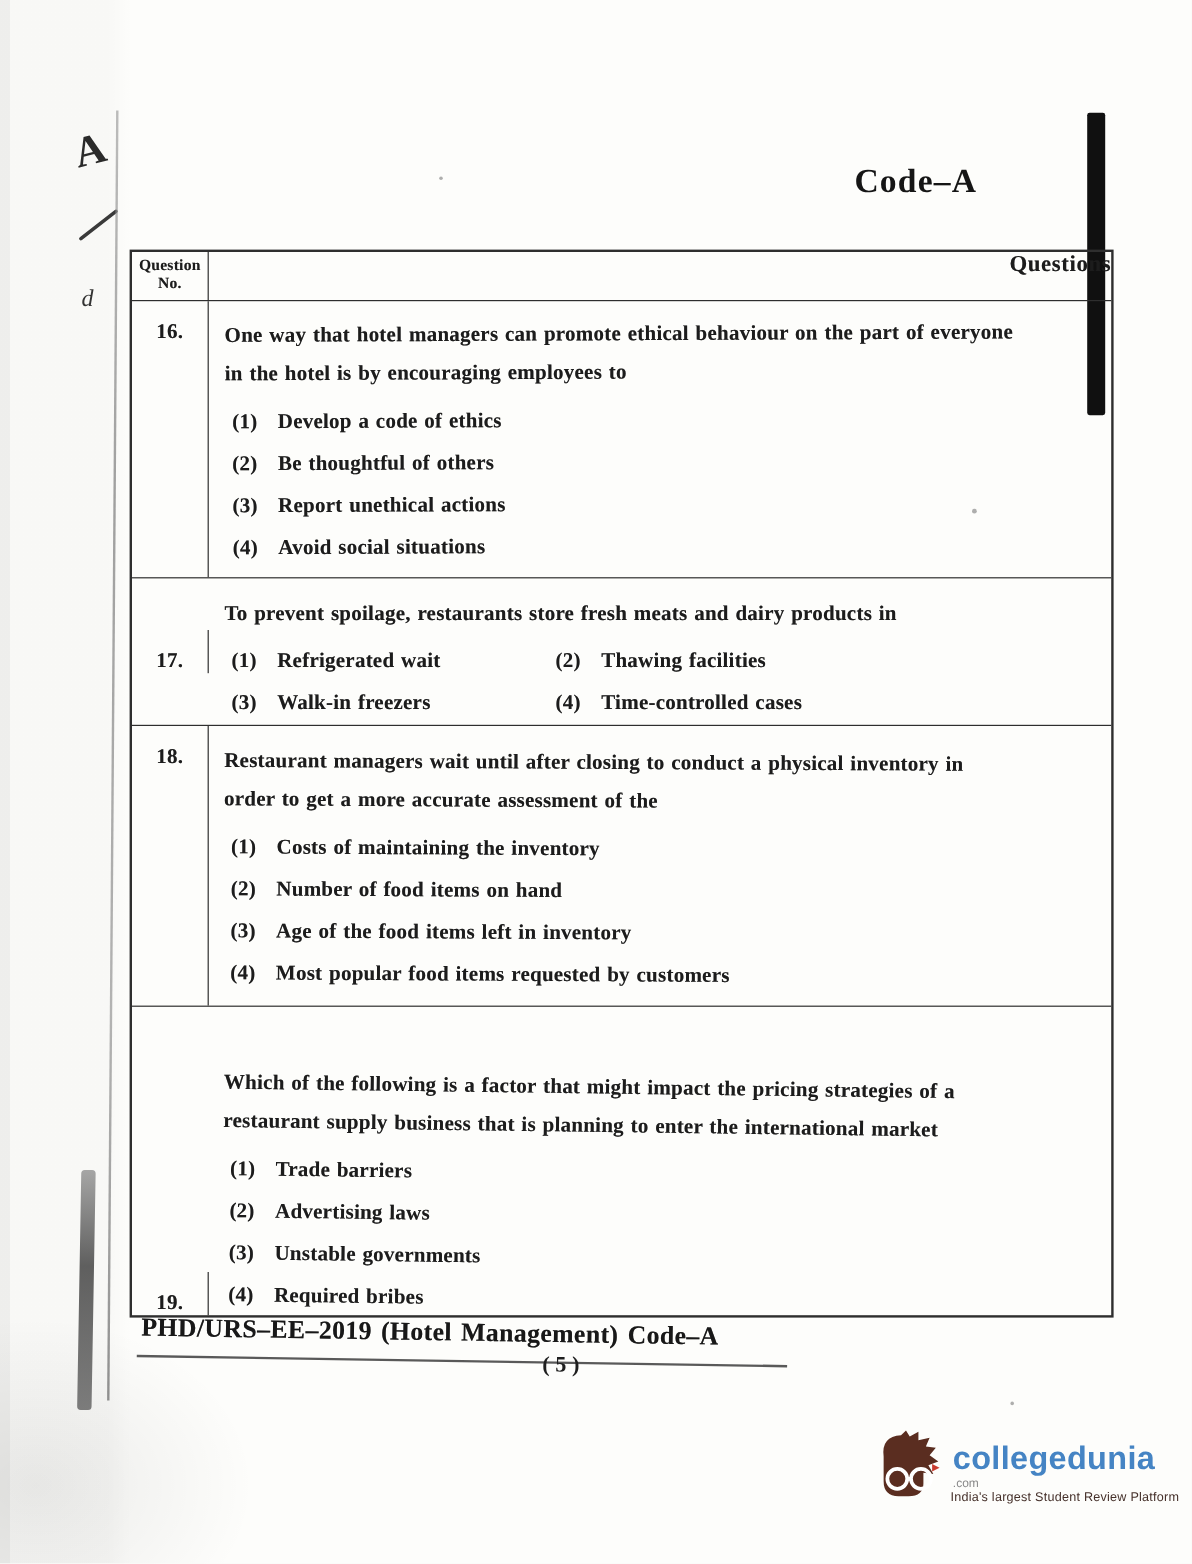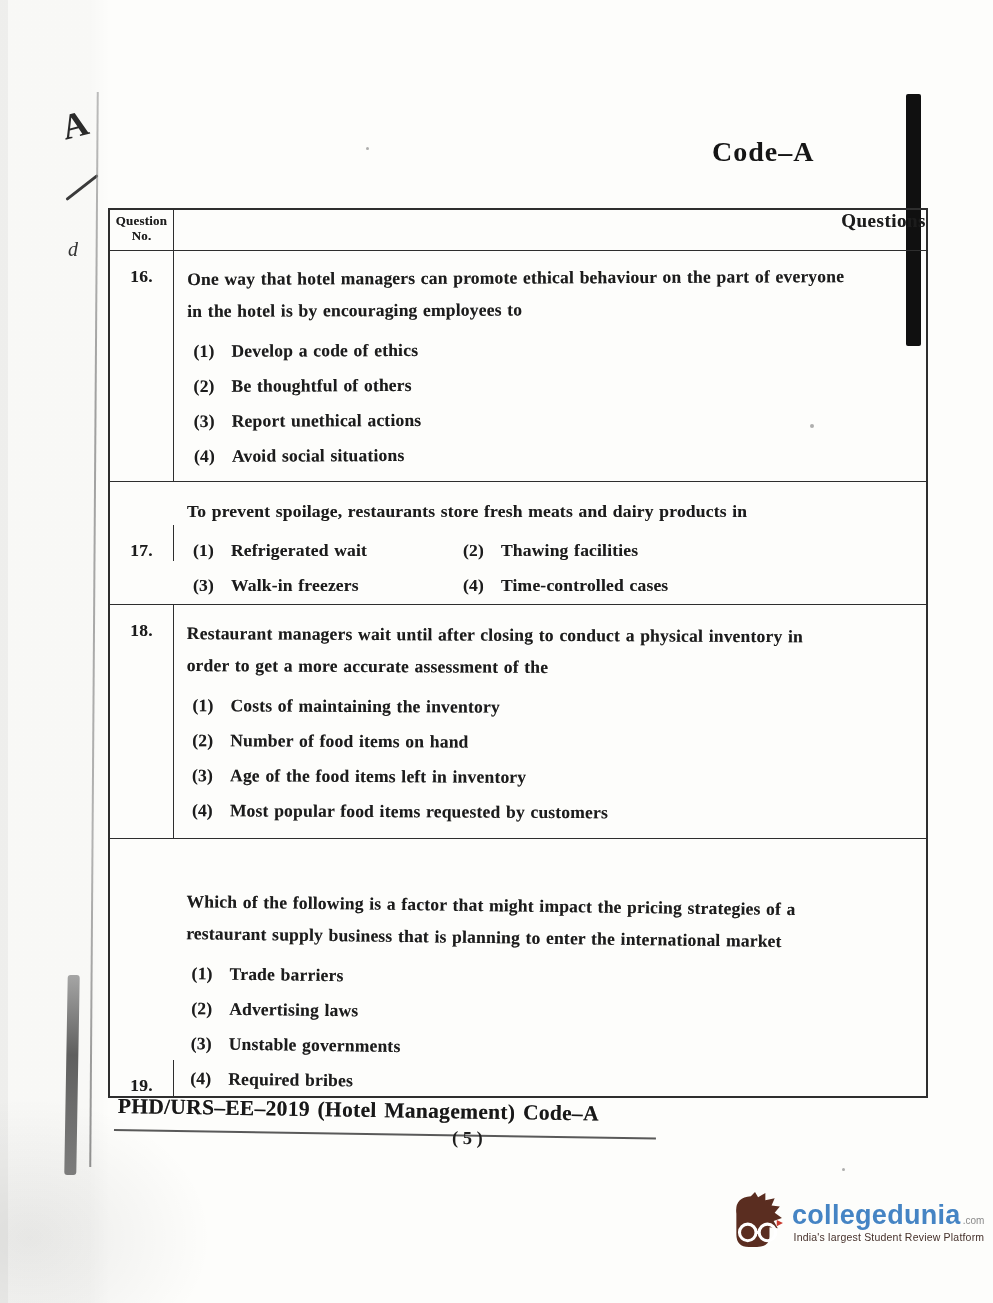--- a/index.html
+++ b/index.html
@@ -142,21 +142,21 @@
   }
 
   
   .logo {
     position: absolute; left: 726px; top: 1190px;
     display: flex; align-items: flex-start; gap: 8px;
     font-family: "Liberation Sans", sans-serif;
   }
   .logo .mascot { width: 58px; height: 62px; flex: none; }
   .logo-textblock { padding-top: 10px; }
-  .brand-line { display: flex; align-items: baseline; }
+  .brand-line { display: flex; align-items: baseline; flex-direction: column; }
   .brand {
     font-size: 27px; font-weight: 700; letter-spacing: 0.3px;
     color: #4584c4;
   }
   .brand-suffix { font-size: 10px; color: #8a8a8a; margin-left: 2px; }
   .tagline {
     font-size: 10.5px; color: #45302a; margin-top: 0;
     letter-spacing: 0.2px;
     text-align: right;
   }

